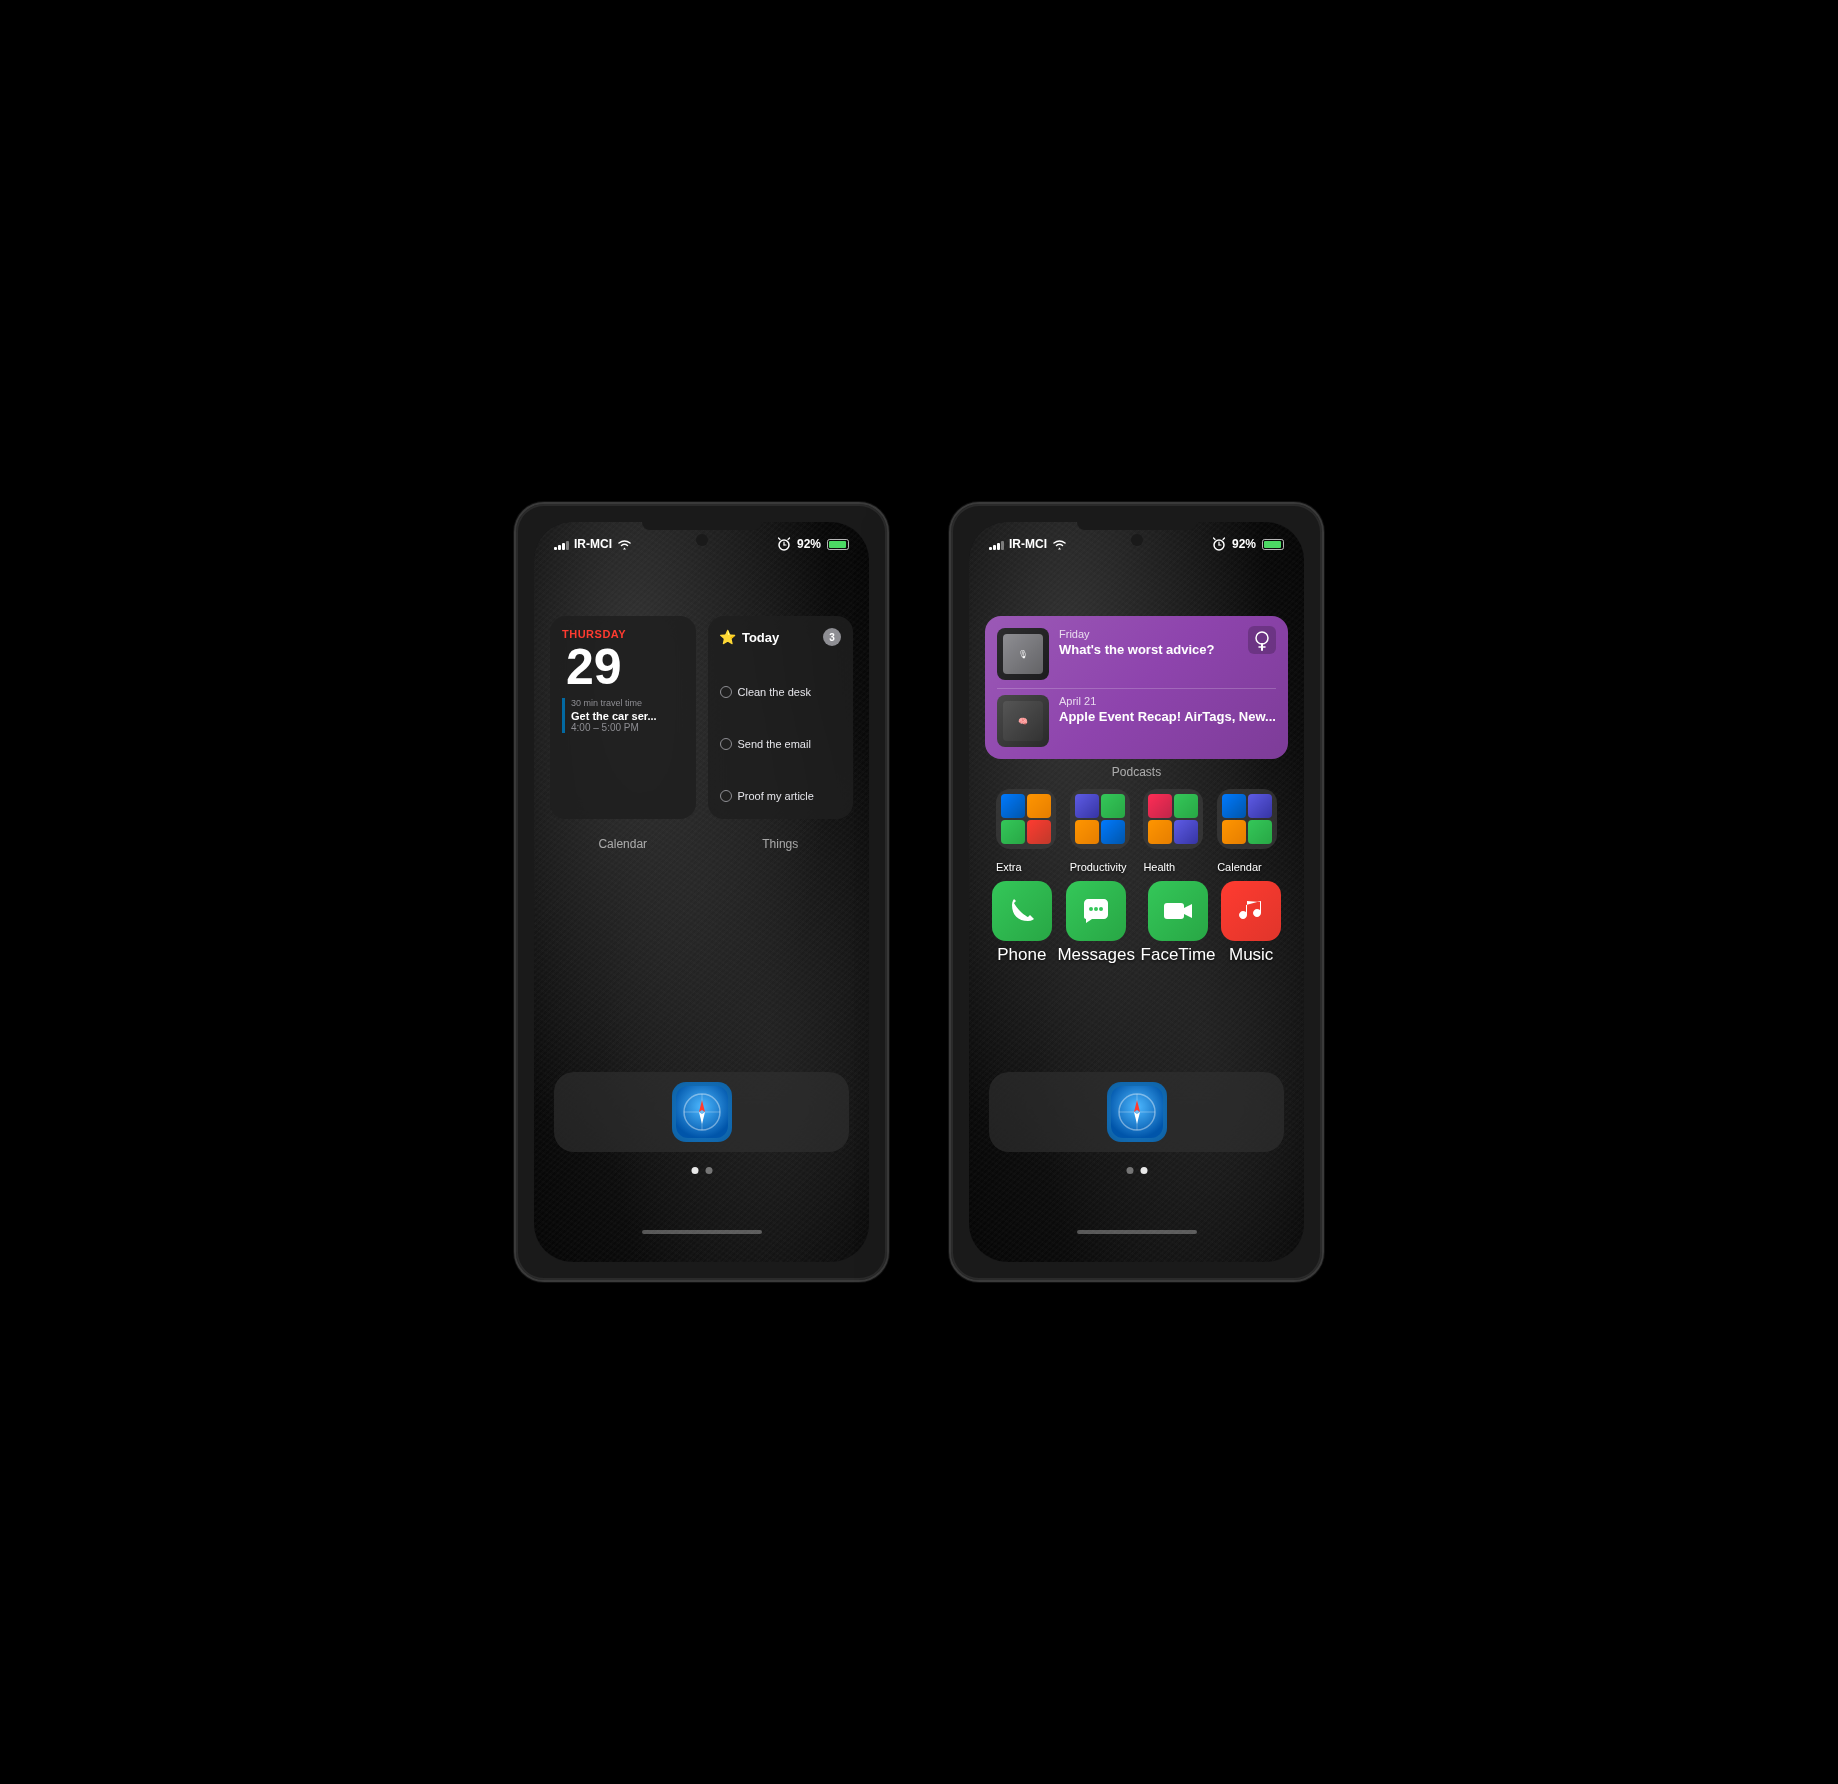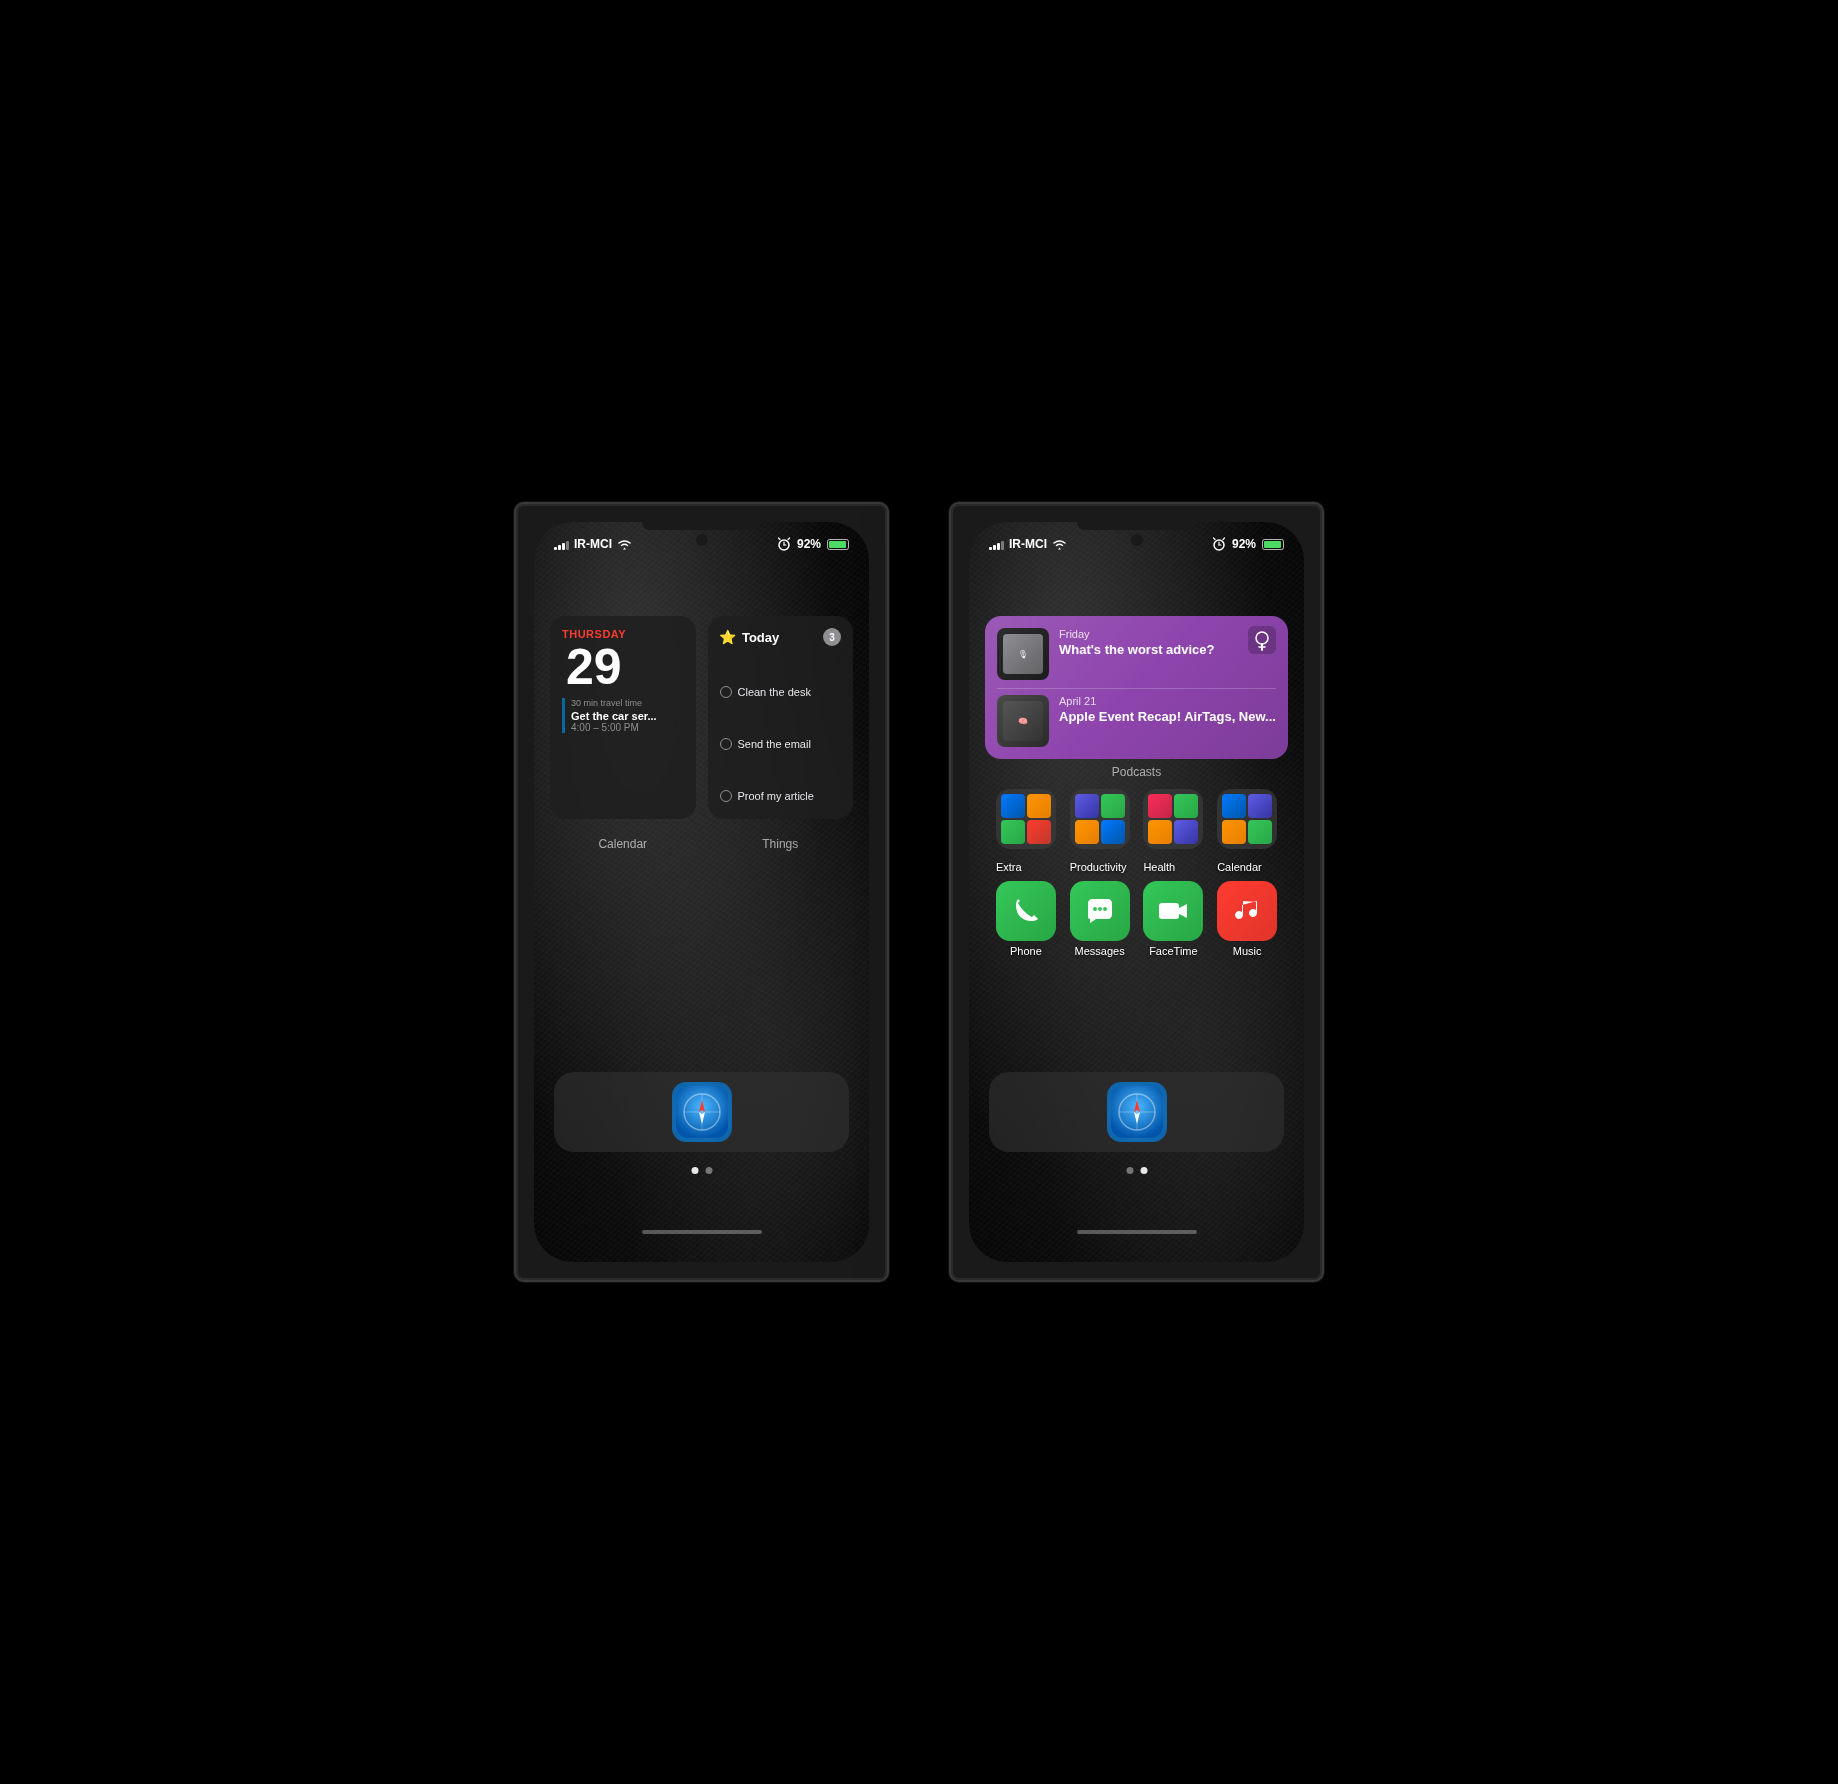--- a/index.html
+++ b/index.html
@@ -17,21 +17,21 @@
     .phone-wrapper {
       position: relative;
       width: 375px;
       height: 780px;
     }
 
     .phone-frame {
       position: absolute;
       inset: 0;
       background: #1a1a1a;
-      border-radius: 10px;
+      border-radius: 30px;
       border: 2px solid #3a3a3a;
       box-shadow:
         0 0 0 1px #111,
         inset 0 0 0 2px #2a2a2a,
         0 30px 80px rgba(0,0,0,0.8);
       overflow: hidden;
     }
 
     .phone-screen {
       position: absolute;
@@ -526,21 +526,21 @@
     }
 
     .app-item {
       display: flex;
       flex-direction: column;
       align-items: center;
       gap: 4px;
     }
 
     .app-label {
-      font-size: 11px;
+      font-size: 17px;
       color: #fff;
       text-shadow: 0 1px 3px rgba(0,0,0,0.8);
       text-align: right;
     }
 
     
     .phone-app {
       background: linear-gradient(135deg, #34c759 0%, #28a745 100%);
       display: flex;
       align-items: center;

